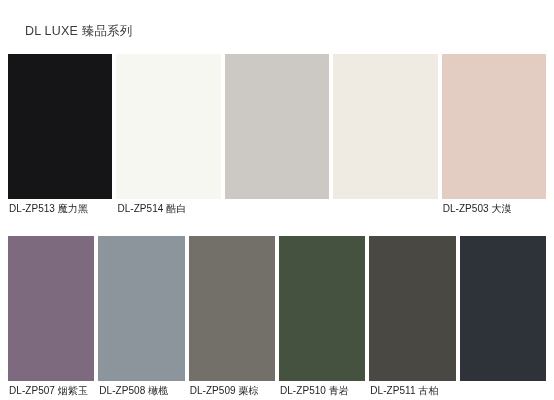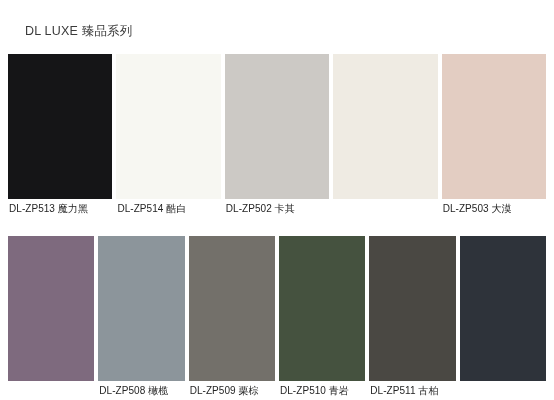--- a/index.html
+++ b/index.html
@@ -73,34 +73,34 @@
     <div class="swatch-cell">
       <div class="swatch-chip" style="background-color: rgb(21, 21, 23);"></div>
       <div class="swatch-label">DL-ZP513 魔力黑</div>
     </div>
     <div class="swatch-cell">
       <div class="swatch-chip" style="background-color: rgb(247, 247, 242);"></div>
       <div class="swatch-label">DL-ZP514 酷白</div>
     </div>
     <div class="swatch-cell">
       <div class="swatch-chip" style="background-color: rgb(204, 201, 197);"></div>
-      <div class="swatch-label">DL-ZP502 卡其</div>
     </div>
     <div class="swatch-cell">
       <div class="swatch-chip" style="background-color: rgb(239, 235, 227);"></div>
     </div>
     <div class="swatch-cell">
       <div class="swatch-chip" style="background-color: rgb(227, 205, 194);"></div>
       <div class="swatch-label">DL-ZP503 大漠</div>
     </div>
   </div>
 
   <div class="swatch-row row-two">
     <div class="swatch-cell">
       <div class="swatch-chip" style="background-color: rgb(126, 106, 126);"></div>
+      <div class="swatch-label">DL-ZP507 烟紫玉</div>
     </div>
     <div class="swatch-cell">
       <div class="swatch-chip" style="background-color: rgb(140, 149, 155);"></div>
       <div class="swatch-label">DL-ZP508 橄榄</div>
     </div>
     <div class="swatch-cell">
       <div class="swatch-chip" style="background-color: rgb(115, 112, 106);"></div>
       <div class="swatch-label">DL-ZP509 栗棕</div>
     </div>
     <div class="swatch-cell">

